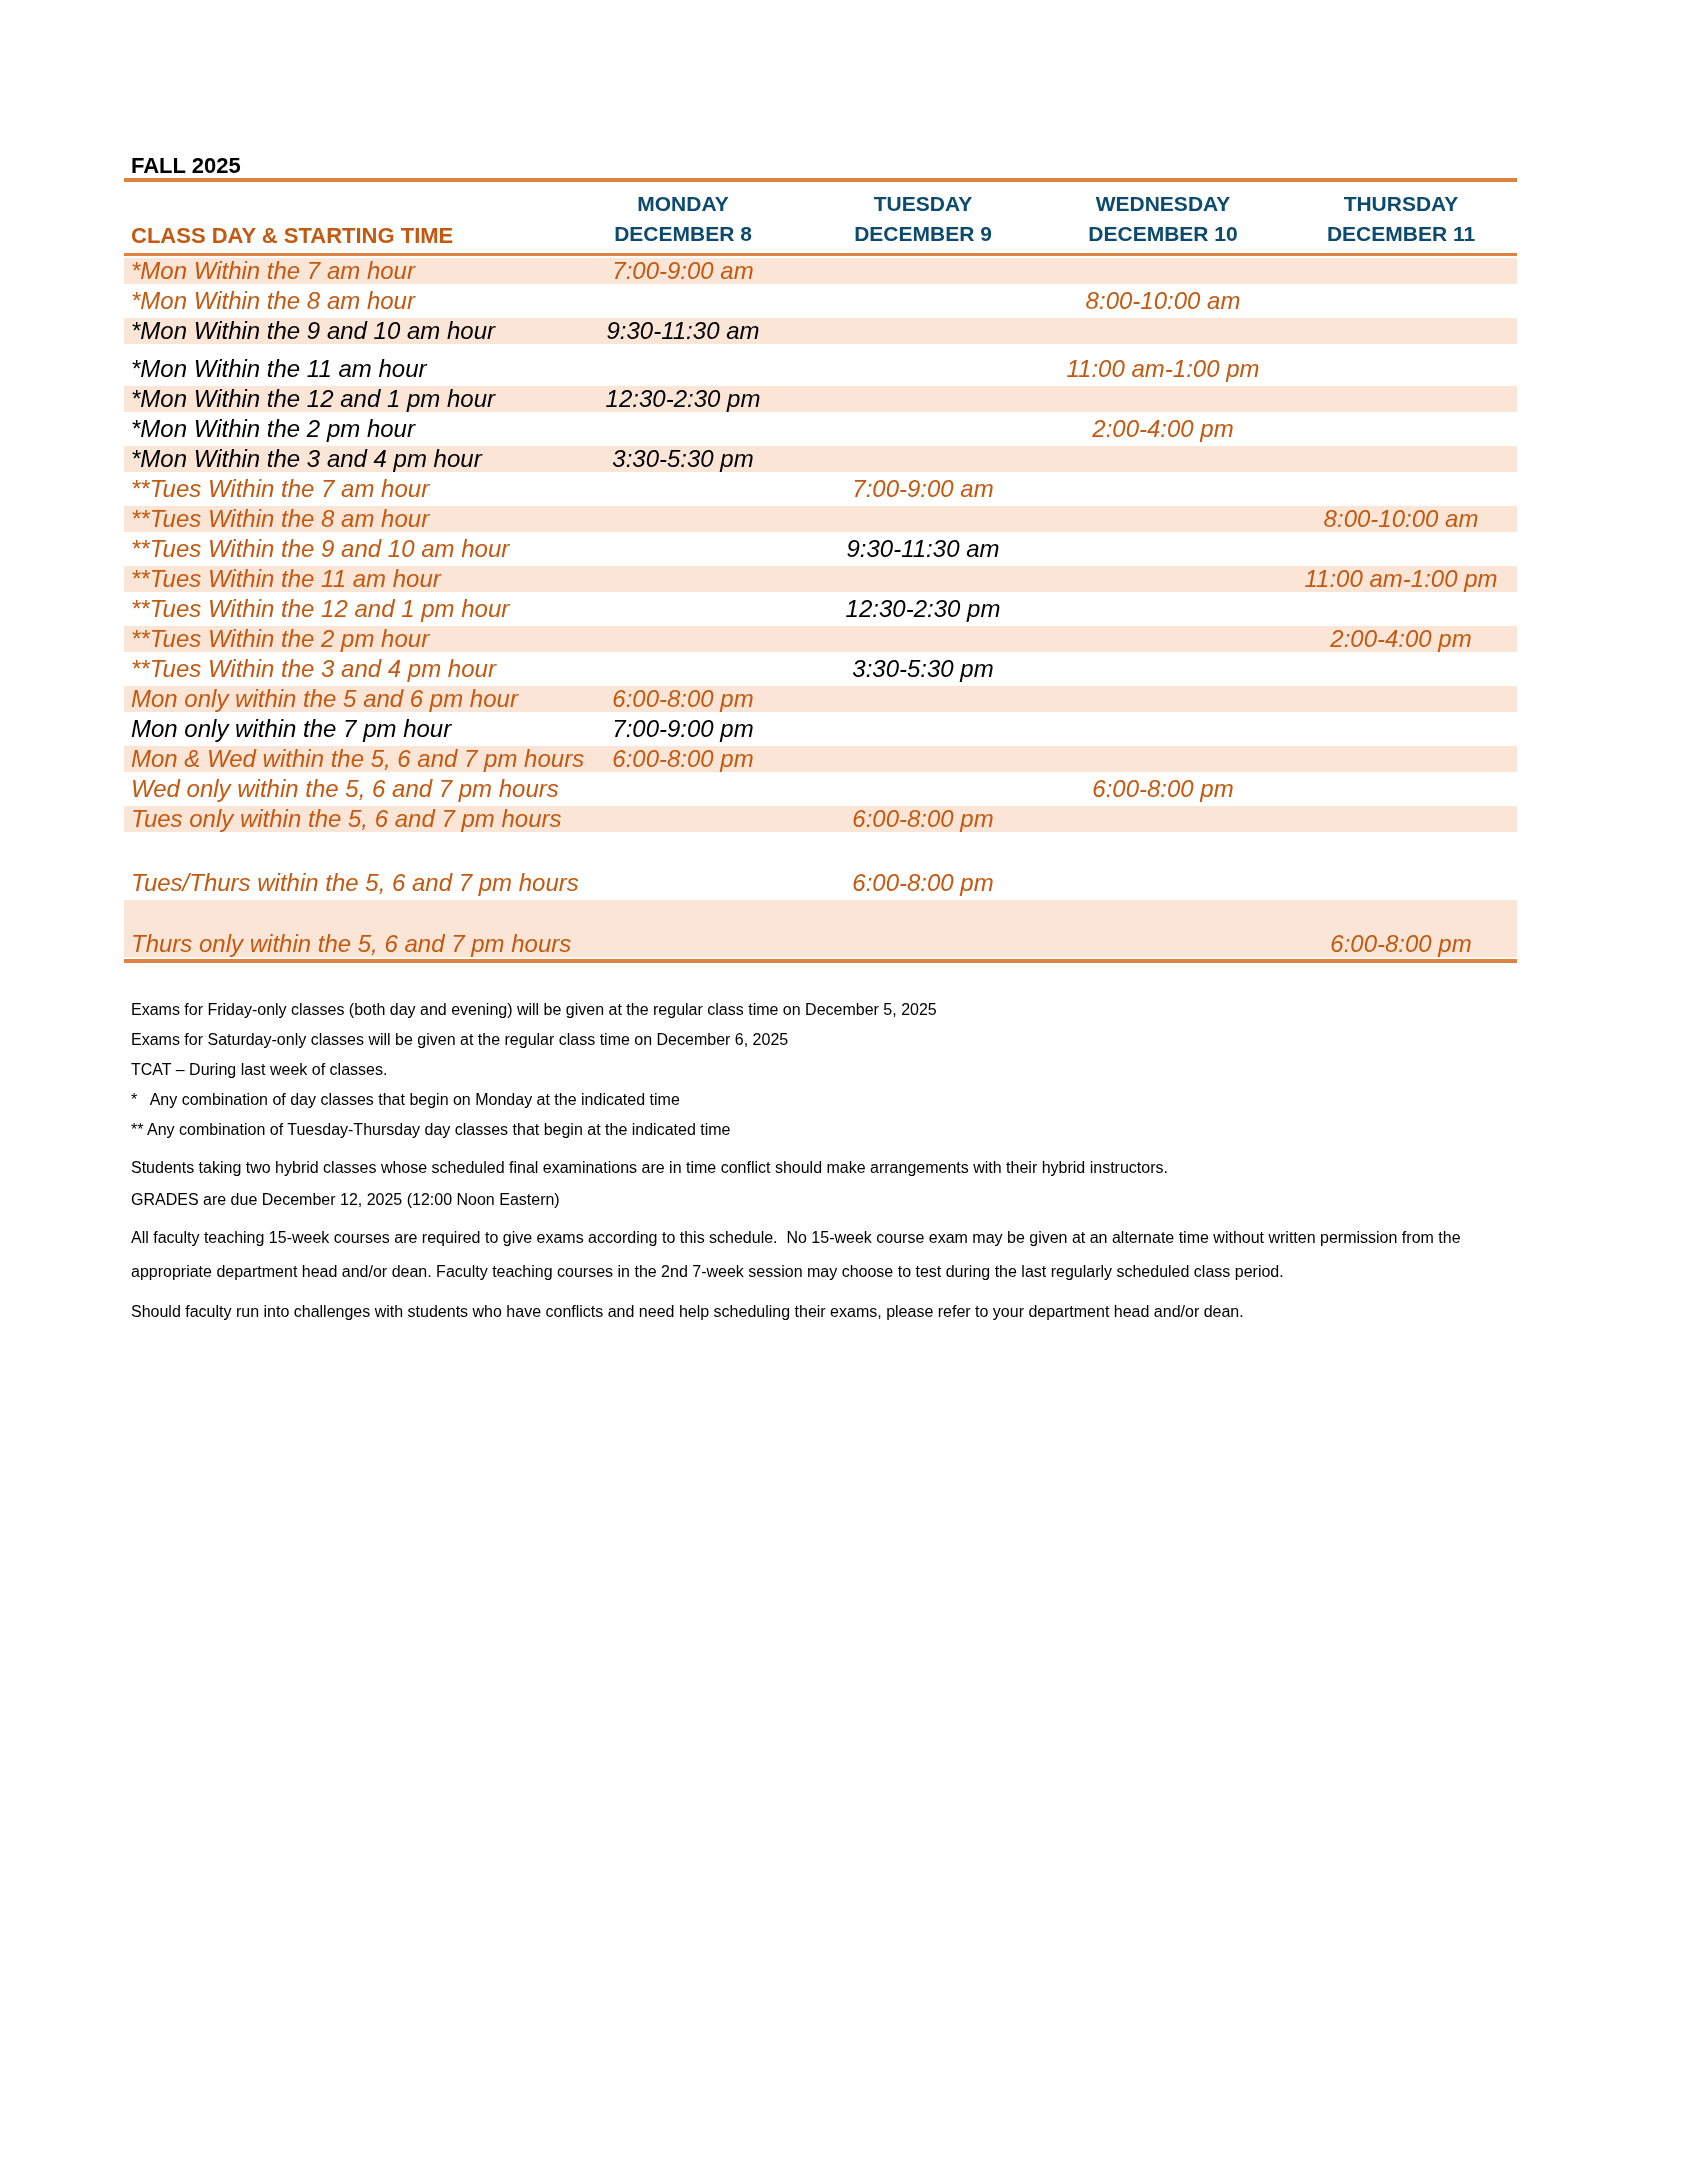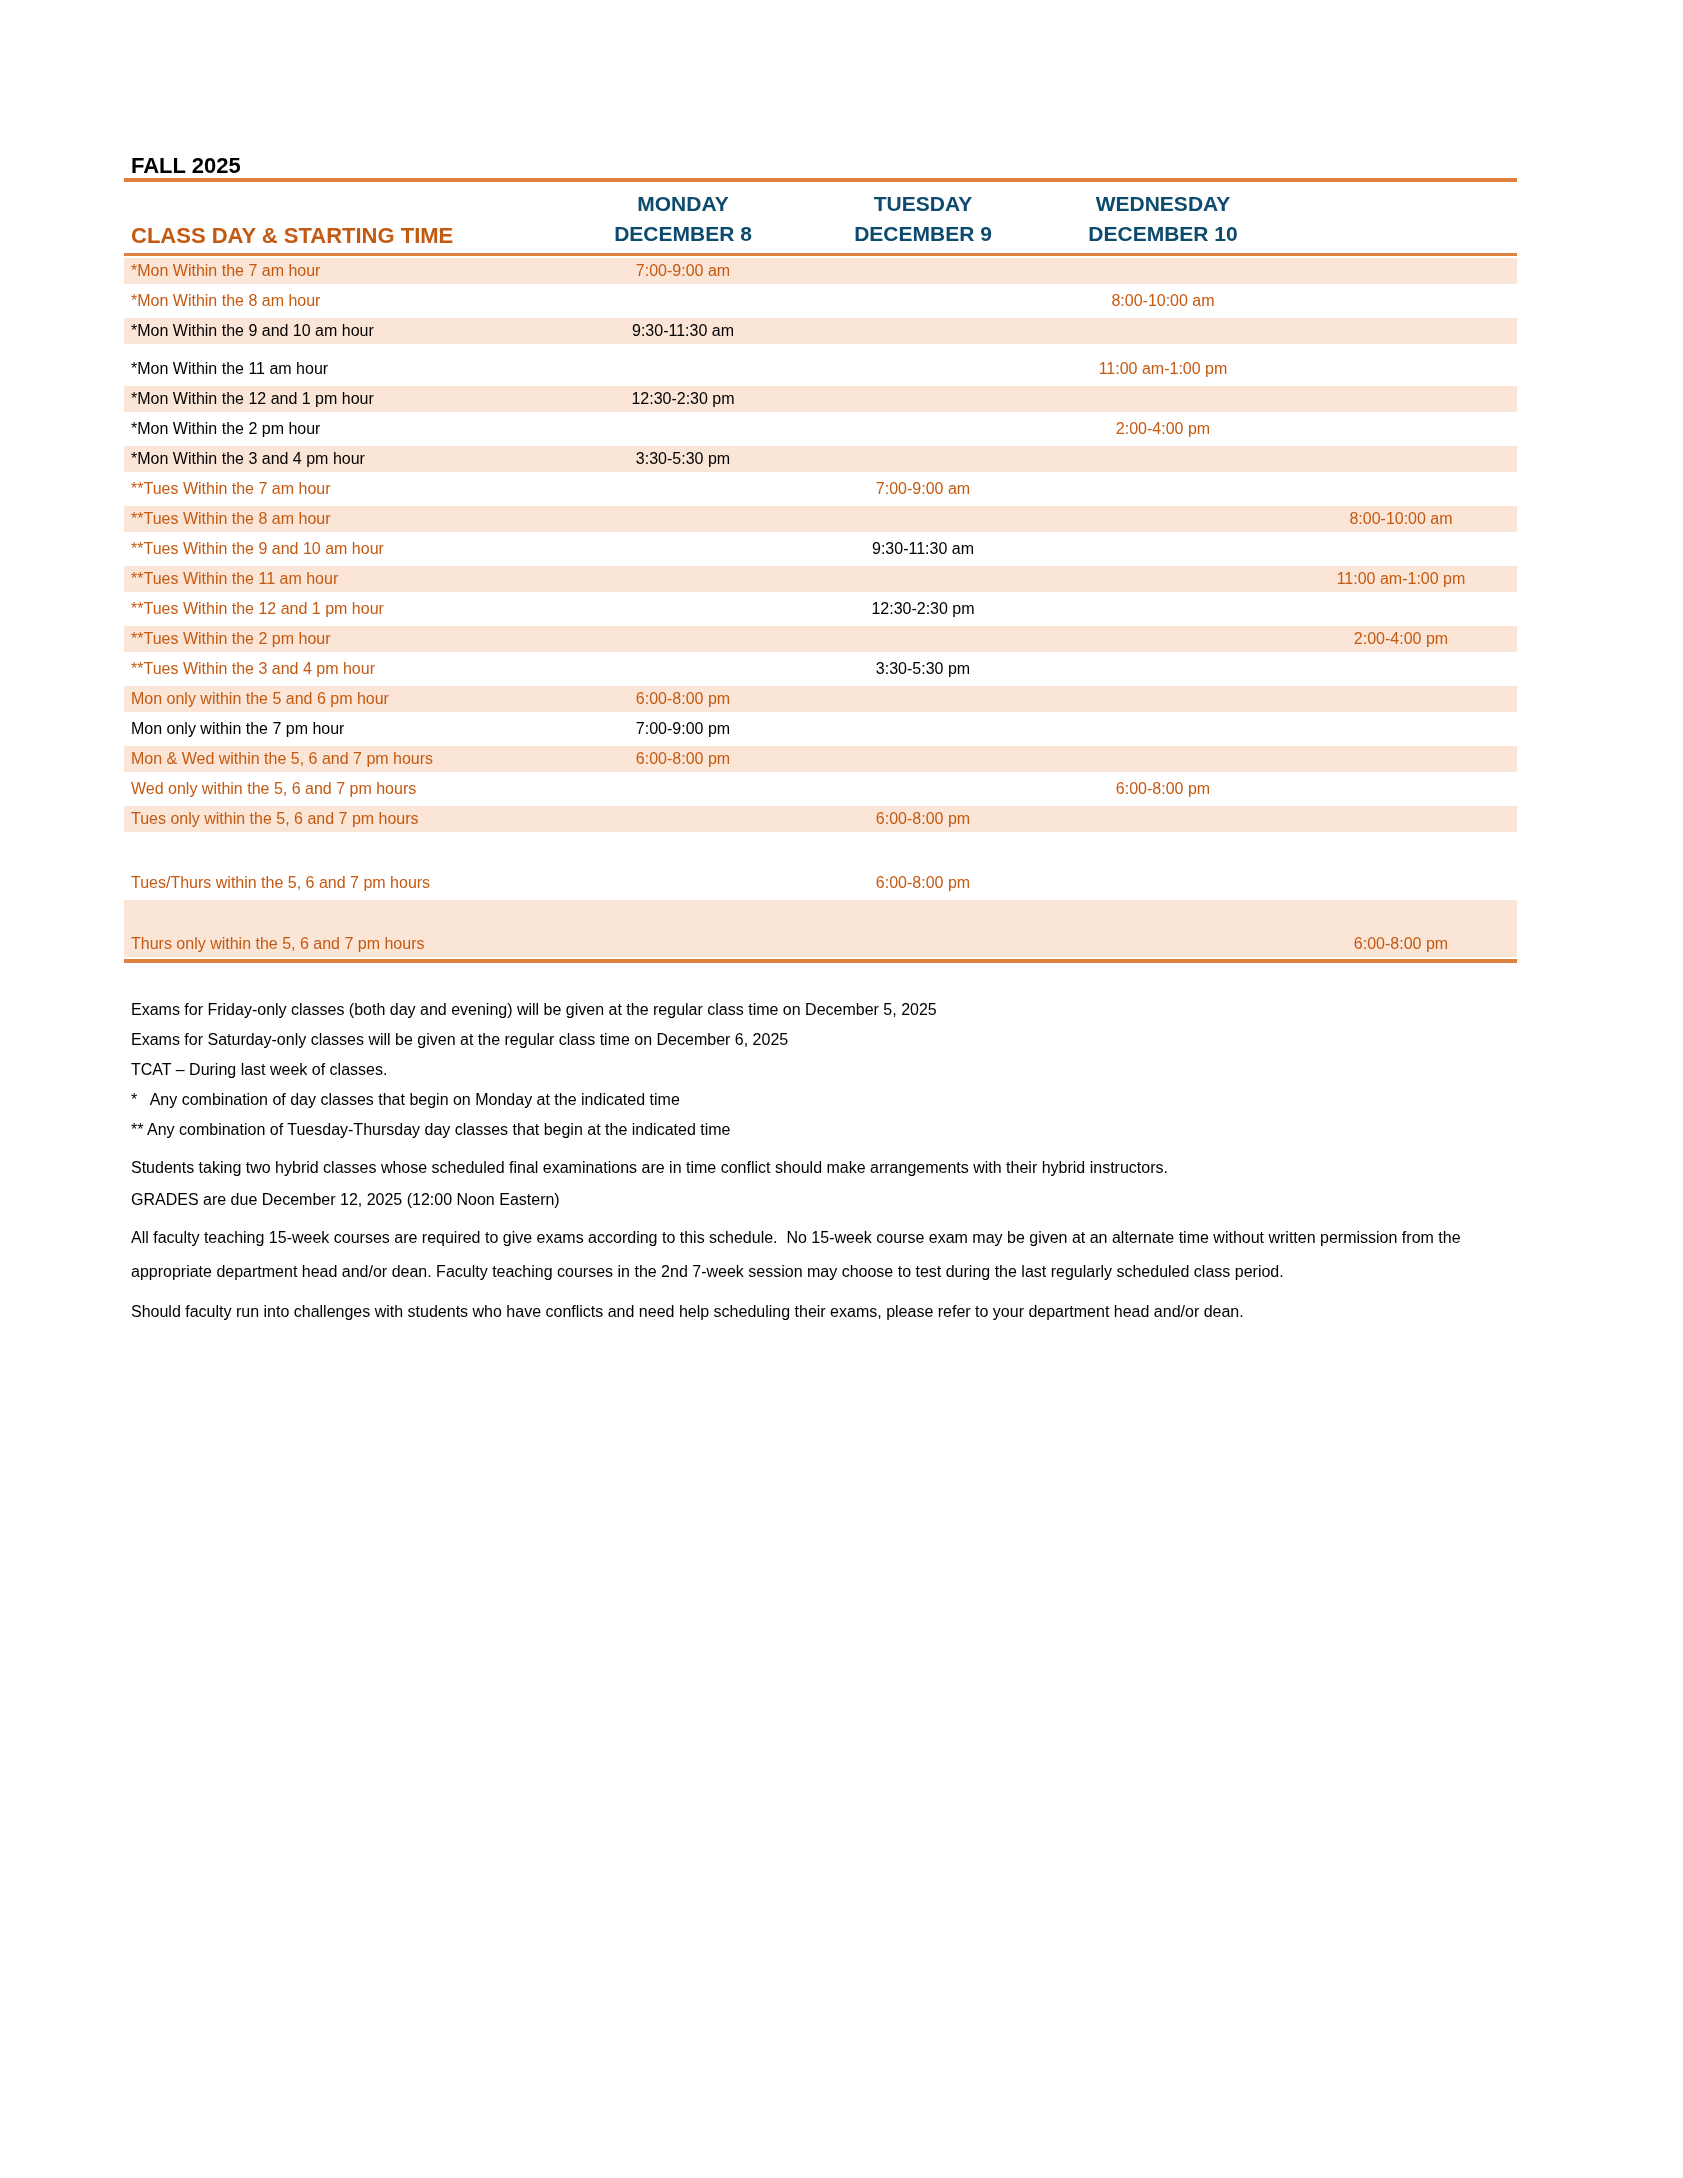--- a/index.html
+++ b/index.html
@@ -46,21 +46,21 @@
     white-space:nowrap;
   }
   .th-day{
     text-align:center;
     padding-top:7px;
     font-weight:bold;
     font-size:21px;
     line-height:30px;
     color:#0c4a6e;
   }
-  .trow{height:30px;font-size:16px;}
+  .trow{height:30px;font-size:24px;font-style:italic;}
   .trow.shaded{
     background:linear-gradient(#ffffff 0 2px,var(--row-shading) 2px calc(100% - 2px),#ffffff calc(100% - 2px) 100%);
   }
   .trow.tall{height:61px;align-items:end;}
   .tlabel{
     padding-left:7px;
     line-height:30px;
     white-space:nowrap;
     grid-column:1;
   }
@@ -98,20 +98,24 @@
           <div>MONDAY</div>
           <div>DECEMBER 8</div>
         </div>
         <div class="th-day">
           <div>TUESDAY</div>
           <div>DECEMBER 9</div>
         </div>
         <div class="th-day">
           <div>WEDNESDAY</div>
           <div>DECEMBER 10</div>
+        </div>
+        <div class="th-day">
+          <div>THURSDAY</div>
+          <div>DECEMBER 11</div>
         </div>
       </div>
 
     <div class="rule mid"></div>
 
     <div id="tbody">
 
     <div class="trow grid5 shaded">
           <div class="tlabel accent">*Mon Within the 7 am hour</div>
           <div class="ttime accent" style="grid-column: 2;">7:00-9:00 am</div>

